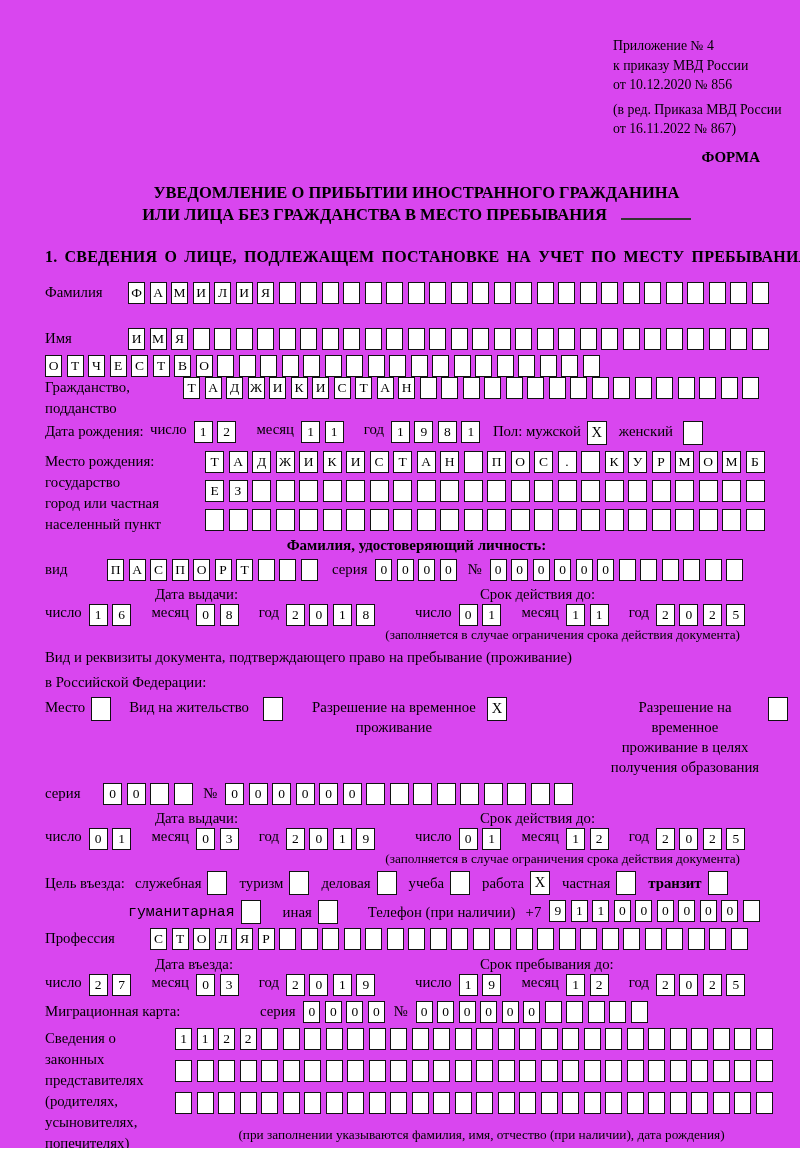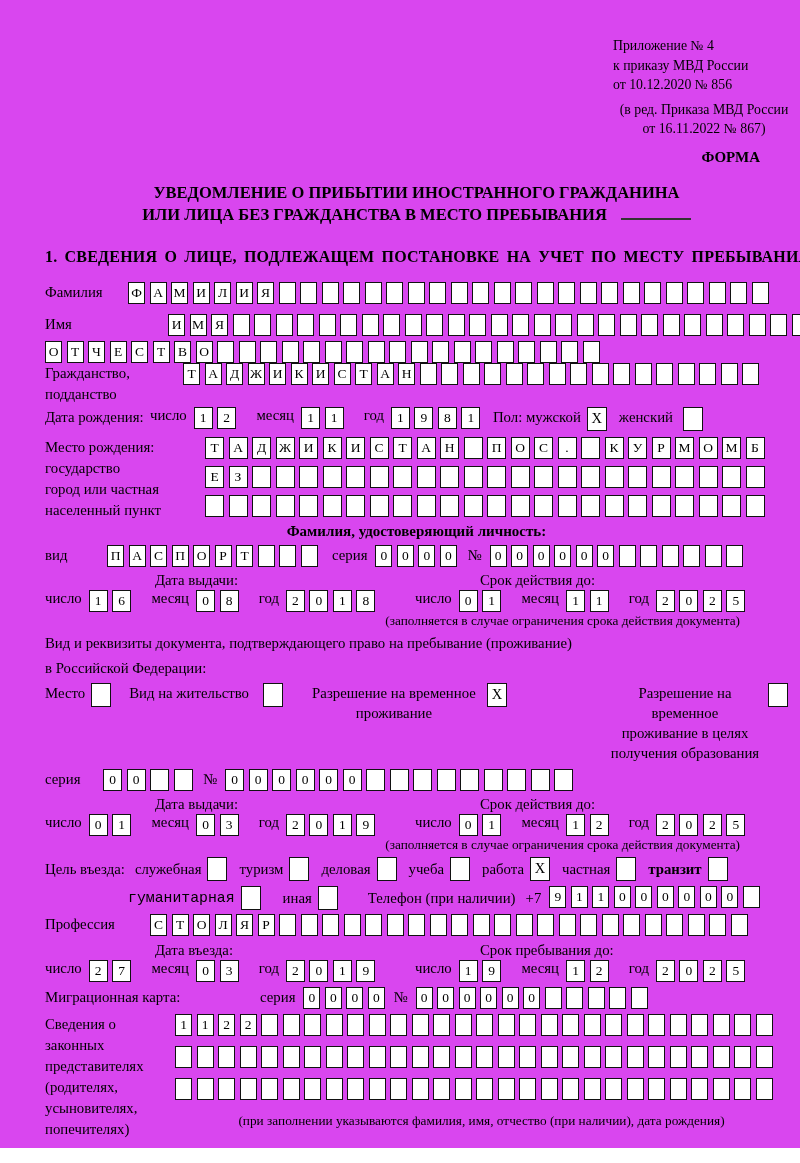--- a/index.html
+++ b/index.html
@@ -16,21 +16,21 @@
     margin-right:4.5px; text-align:center; font-size:13.5px; line-height:19px;
     vertical-align:top; background:#fff;
   }
   .w .box { width:19px; }
   .cbx {
     display:inline-block; width:20px; height:24px; border:1.6px solid #111;
     text-align:center; font-size:14.5px; line-height:21px; vertical-align:top; background:#fff;
   }
   
   .hdr { margin-left:568px; width:182px; font-size:13.8px; line-height:19.5px; }
-  .hdr .sub { margin-top:5px;text-align:center; }
+  .hdr .sub { margin-top:5px; }
   .forma { text-align:right; padding-right:28px; font-weight:bold; font-size:15px; margin-top:10px; }
   .title { text-align:center; font-weight:bold; font-size:16.5px; line-height:22px; margin-top:16px; }
   .blank-line { display:inline-block; width:70px; border-bottom:2px solid #333; margin-left:14px; vertical-align:baseline; }
   .sec-h { font-weight:bold; font-size:16px; letter-spacing:0.2px; word-spacing:3px; margin-top:22px; white-space:nowrap; }
   
   .row { display:flex; align-items:flex-start; }
   .flabel { flex:none; line-height:21px; }
   .stack { flex:none; }
   .stack div { line-height:21px; }
   
@@ -82,21 +82,21 @@
     <div><span>ИЛИ ЛИЦА БЕЗ ГРАЖДАНСТВА В МЕСТО ПРЕБЫВАНИЯ</span><span class="blank-line"></span></div>
   </div>
 
   <div class="sec-h">1. СВЕДЕНИЯ О ЛИЦЕ, ПОДЛЕЖАЩЕМ ПОСТАНОВКЕ НА УЧЕТ ПО МЕСТУ ПРЕБЫВАНИЯ</div>
 
   <div class="row" style="margin-top:16px;">
     <span class="flabel" style="width:83px;">Фамилия</span>
     <span class="boxrow"><span class="box">Ф</span><span class="box">А</span><span class="box">М</span><span class="box">И</span><span class="box">Л</span><span class="box">И</span><span class="box">Я</span><span class="box"></span><span class="box"></span><span class="box"></span><span class="box"></span><span class="box"></span><span class="box"></span><span class="box"></span><span class="box"></span><span class="box"></span><span class="box"></span><span class="box"></span><span class="box"></span><span class="box"></span><span class="box"></span><span class="box"></span><span class="box"></span><span class="box"></span><span class="box"></span><span class="box"></span><span class="box"></span><span class="box"></span><span class="box"></span><span class="box"></span></span>
   </div>
 
-  <div class="row" style="margin-top:10px;gap:40px;">
+  <div class="row" style="margin-top:24px;">
     <span class="flabel" style="width:83px;">Имя</span>
     <span class="boxrow"><span class="box">И</span><span class="box">М</span><span class="box">Я</span><span class="box"></span><span class="box"></span><span class="box"></span><span class="box"></span><span class="box"></span><span class="box"></span><span class="box"></span><span class="box"></span><span class="box"></span><span class="box"></span><span class="box"></span><span class="box"></span><span class="box"></span><span class="box"></span><span class="box"></span><span class="box"></span><span class="box"></span><span class="box"></span><span class="box"></span><span class="box"></span><span class="box"></span><span class="box"></span><span class="box"></span><span class="box"></span><span class="box"></span><span class="box"></span><span class="box"></span></span>
   </div>
 
   <div class="row" style="margin-top:5px;">
     <span class="boxrow"><span class="box">О</span><span class="box">Т</span><span class="box">Ч</span><span class="box">Е</span><span class="box">С</span><span class="box">Т</span><span class="box">В</span><span class="box">О</span><span class="box"></span><span class="box"></span><span class="box"></span><span class="box"></span><span class="box"></span><span class="box"></span><span class="box"></span><span class="box"></span><span class="box"></span><span class="box"></span><span class="box"></span><span class="box"></span><span class="box"></span><span class="box"></span><span class="box"></span><span class="box"></span><span class="box"></span><span class="box"></span></span>
   </div>
 
   <div class="row">
     <span class="stack" style="width:138px;">

